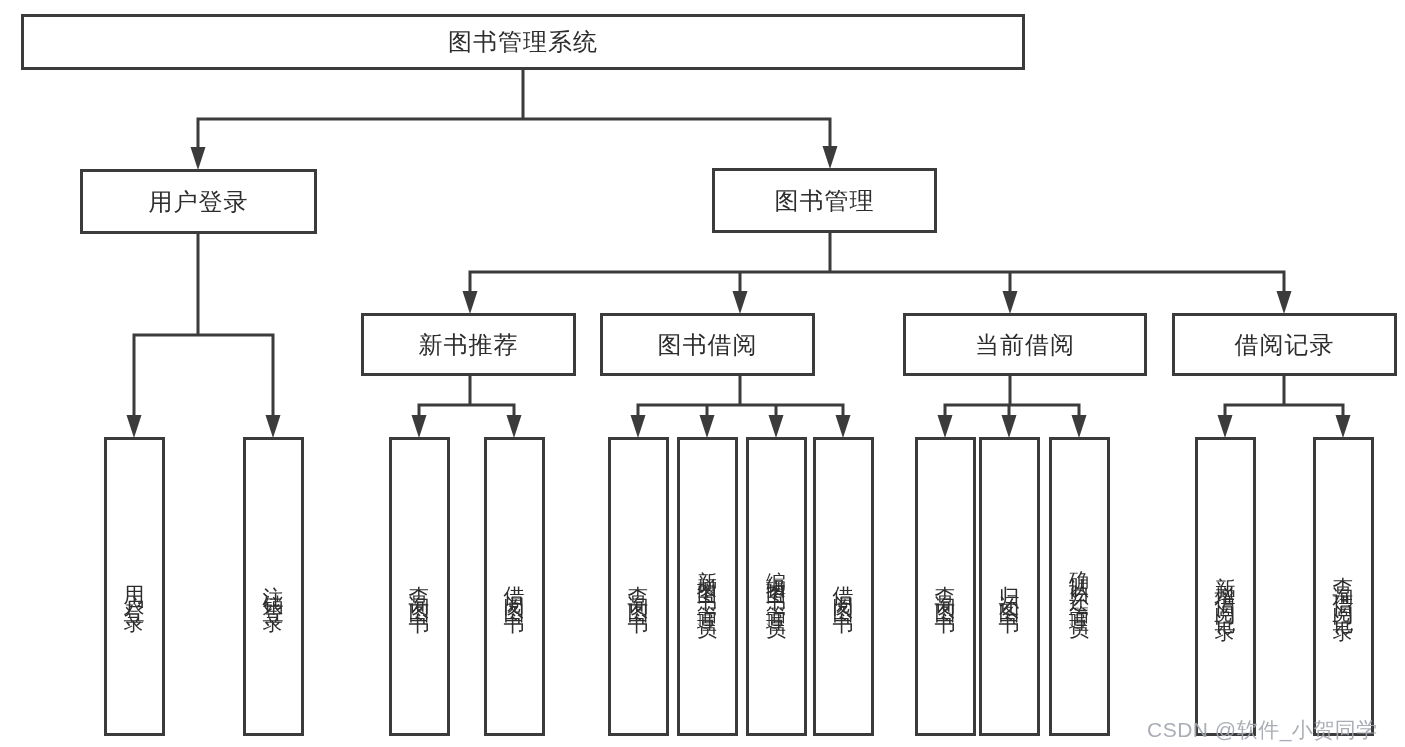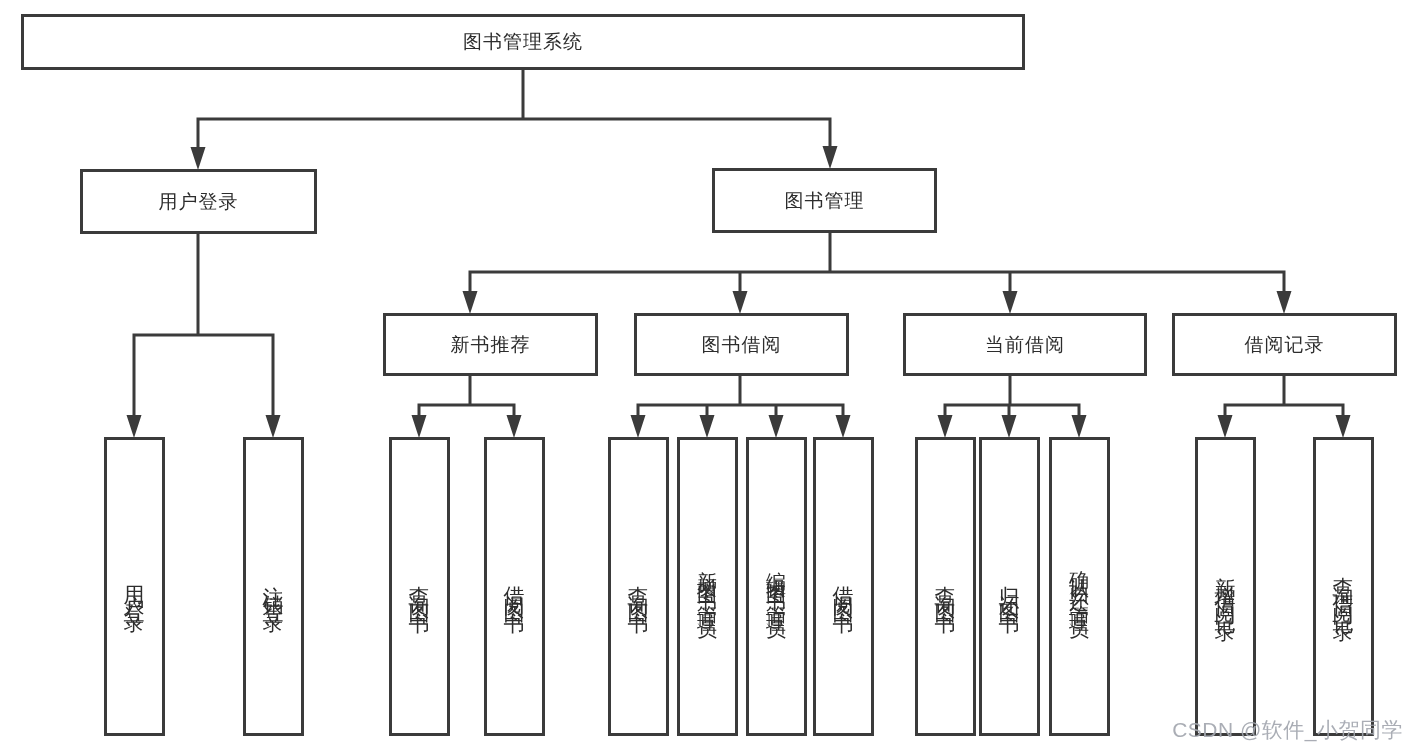--- a/index.html
+++ b/index.html
@@ -5,30 +5,30 @@
   html,body{margin:0;padding:0;background:#ffffff;}
   #stage{
     position:relative;width:1405px;height:747px;background:#ffffff;
     font-family:"Liberation Sans",sans-serif;overflow:hidden;
   }
   .wires{position:absolute;left:0;top:0;z-index:1;}
   .box{
     position:absolute;box-sizing:border-box;z-index:2;
     border:3px solid #3b3b3b;background:#ffffff;color:#2d2d2d;
     display:flex;align-items:center;justify-content:center;
-    font-size:19px;letter-spacing:1px;white-space:nowrap;
+    font-size:24px;letter-spacing:1px;white-space:nowrap;
   }
   .v{
     writing-mode:vertical-rl;text-orientation:mixed;
     font-size:21px;letter-spacing:9px;line-height:1;white-space:normal;
   }
   .v.long{letter-spacing:7px;font-size:20px;}
   #watermark{
     position:absolute;z-index:5;left:1147px;top:716px;width:256px;
-    font-size:21px;color:#a3a7af;text-align:right;white-space:nowrap;
+    font-size:21px;color:#a3a7af;white-space:nowrap;
     opacity:0.92;letter-spacing:0.5px;
   }
 </style>
 </head>
 <body>
 
 <div id="stage">
 
   <svg class="wires" width="1405" height="747" viewBox="0 0 1405 747">
     <path fill="none" stroke-width="3" stroke-linecap="square" d="M523 69 V119
@@ -68,22 +68,22 @@
              M1071.5 415 L1086.5 415 L1079 438 Z
              M1217.5 415 L1232.5 415 L1225 438 Z
              M1335.5 415 L1350.5 415 L1343 438 Z" fill="#3b3b3b"></path>
   </svg>
 
   <div class="box" style="left:21px;top:14px;width:1004px;height:56px">图书管理系统</div>
 
   <div class="box" style="left:80px;top:169px;width:237px;height:65px">用户登录</div>
   <div class="box" style="left:712px;top:168px;width:225px;height:65px">图书管理</div>
 
-  <div class="box" style="left:383px;top:313px;width:215px;height:63px">新书推荐</div>
-  <div class="box" style="left:634px;top:313px;width:215px;height:63px">图书借阅</div>
+  <div class="box" style="left:361px;top:313px;width:215px;height:63px">新书推荐</div>
+  <div class="box" style="left:600px;top:313px;width:215px;height:63px">图书借阅</div>
   <div class="box" style="left:903px;top:313px;width:244px;height:63px">当前借阅</div>
   <div class="box" style="left:1172px;top:313px;width:225px;height:63px">借阅记录</div>
 
   <div class="box v" style="left:104px;top:437px;width:61px;height:299px">用户登录</div>
   <div class="box v" style="left:243px;top:437px;width:61px;height:299px">注销登录</div>
 
   <div class="box v" style="left:389px;top:437px;width:61px;height:299px">查询图书</div>
   <div class="box v" style="left:484px;top:437px;width:61px;height:299px">借阅图书</div>
 
   <div class="box v" style="left:608px;top:437px;width:61px;height:299px">查询图书</div>

